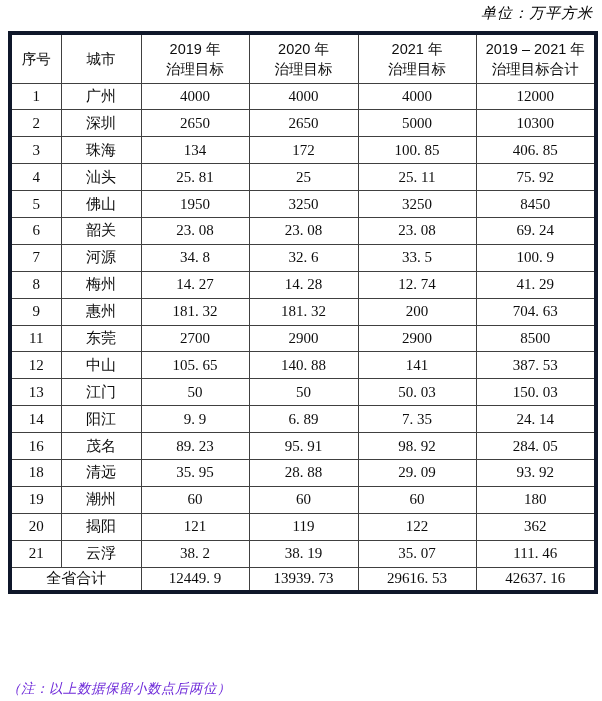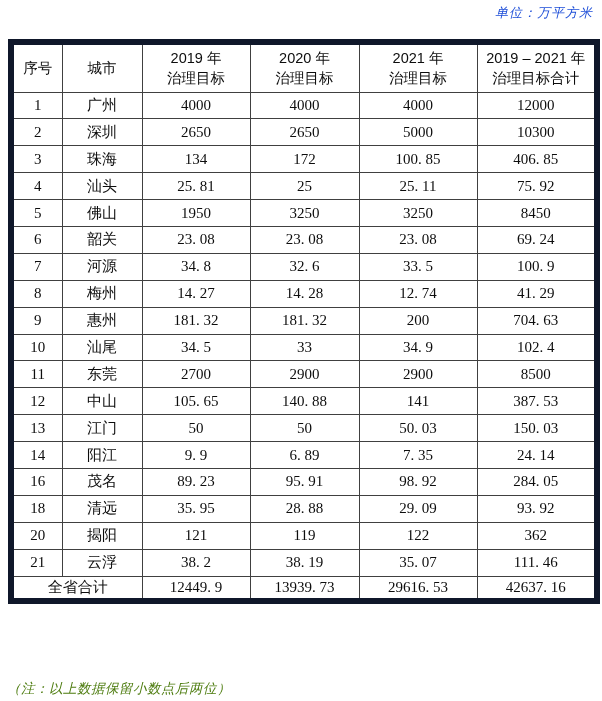--- a/index.html
+++ b/index.html
@@ -16,33 +16,33 @@
     height: 701px;
     background: #ffffff;
     color: #000000;
   }
   .unit-label {
     position: absolute;
     top: 4px;
     right: 9px;
     font-family: "DejaVu Serif", "Liberation Serif", serif;
     font-style: italic;
-    font-size: 13px;
+    font-size: 15px;
     letter-spacing: 1px;
-    color: #1d4ed8;
+    color: #000000;
     text-align: center;
   }
   table.targets {
     position: absolute;
     left: 8px;
-    top: 39px;
+    top: 31px;
     width: 586px;
     border-collapse: collapse;
     table-layout: fixed;
-    border: 6px solid #0f172a;
+    border: 4px solid #0f172a;
   }
   table.targets th,
   table.targets td {
     border: 1px solid #404040;
     text-align: center;
     vertical-align: middle;
     padding: 0;
     overflow: hidden;
     white-space: nowrap;
   }
@@ -62,21 +62,21 @@
     color: #0d0d0d;
   }
   .note {
     position: absolute;
     left: 7px;
     top: 680px;
     font-family: "DejaVu Serif", "Liberation Serif", serif;
     font-style: italic;
     font-size: 13.5px;
     letter-spacing: 0.5px;
-    color: #4d7c0f;
+    color: #6d28d9;
   }
 </style>
 </head>
 <body>
 
 <div class="page">
 
   <div class="unit-label">单位：万平方米</div>
 
   <table class="targets">
@@ -177,28 +177,20 @@
   </tr>
         <tr>
     <td>9</td>
     <td>惠州</td>
     <td>181. 32</td>
     <td>181. 32</td>
     <td>200</td>
     <td>704. 63</td>
   </tr>
         <tr>
-    <td>10</td>
-    <td>汕尾</td>
-    <td>34. 5</td>
-    <td>33</td>
-    <td>34. 9</td>
-    <td>102. 4</td>
-  </tr>
-        <tr>
     <td>11</td>
     <td>东莞</td>
     <td>2700</td>
     <td>2900</td>
     <td>2900</td>
     <td>8500</td>
   </tr>
         <tr>
     <td>12</td>
     <td>中山</td>
@@ -231,20 +223,28 @@
     <td>98. 92</td>
     <td>284. 05</td>
   </tr>
         <tr>
     <td>18</td>
     <td>清远</td>
     <td>35. 95</td>
     <td>28. 88</td>
     <td>29. 09</td>
     <td>93. 92</td>
+  </tr>
+        <tr>
+    <td>19</td>
+    <td>潮州</td>
+    <td>60</td>
+    <td>60</td>
+    <td>60</td>
+    <td>180</td>
   </tr>
         <tr>
     <td>20</td>
     <td>揭阳</td>
     <td>121</td>
     <td>119</td>
     <td>122</td>
     <td>362</td>
   </tr>
         <tr>

